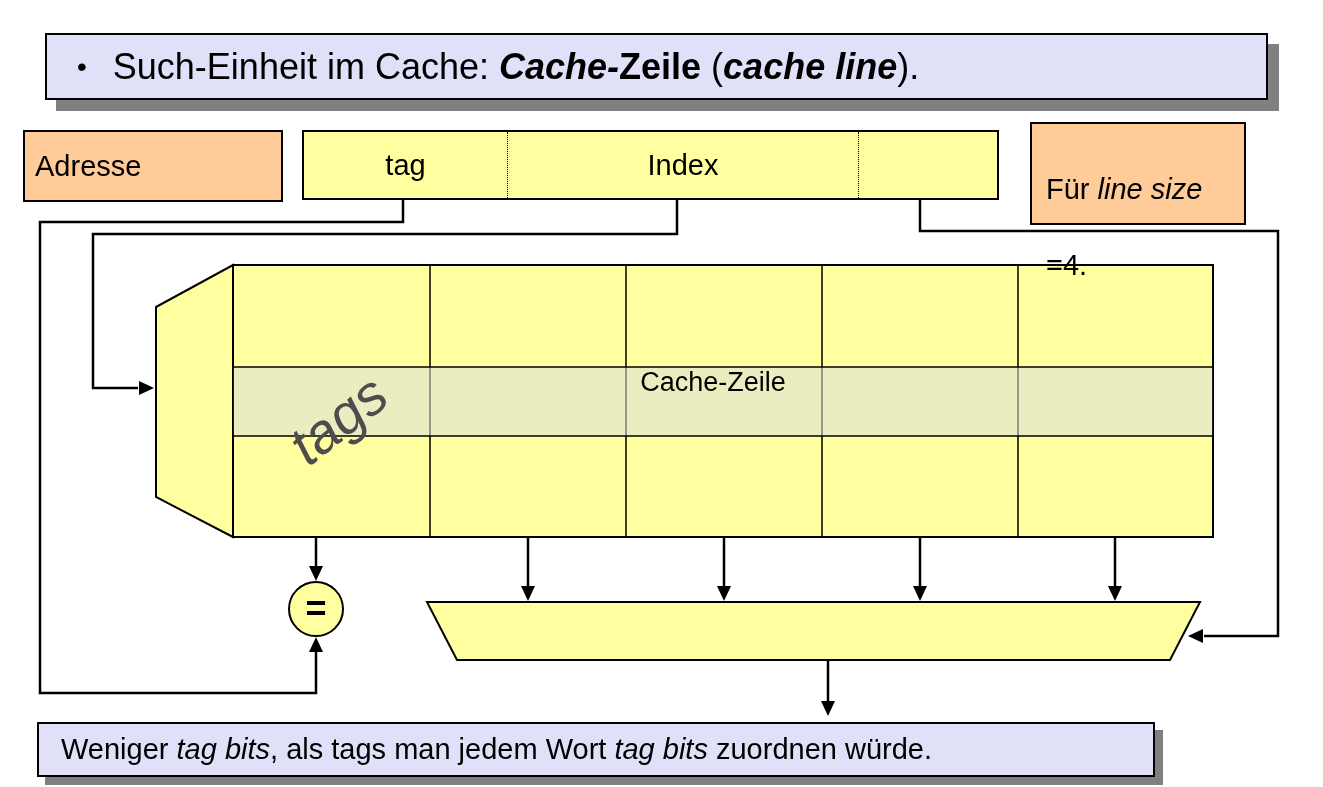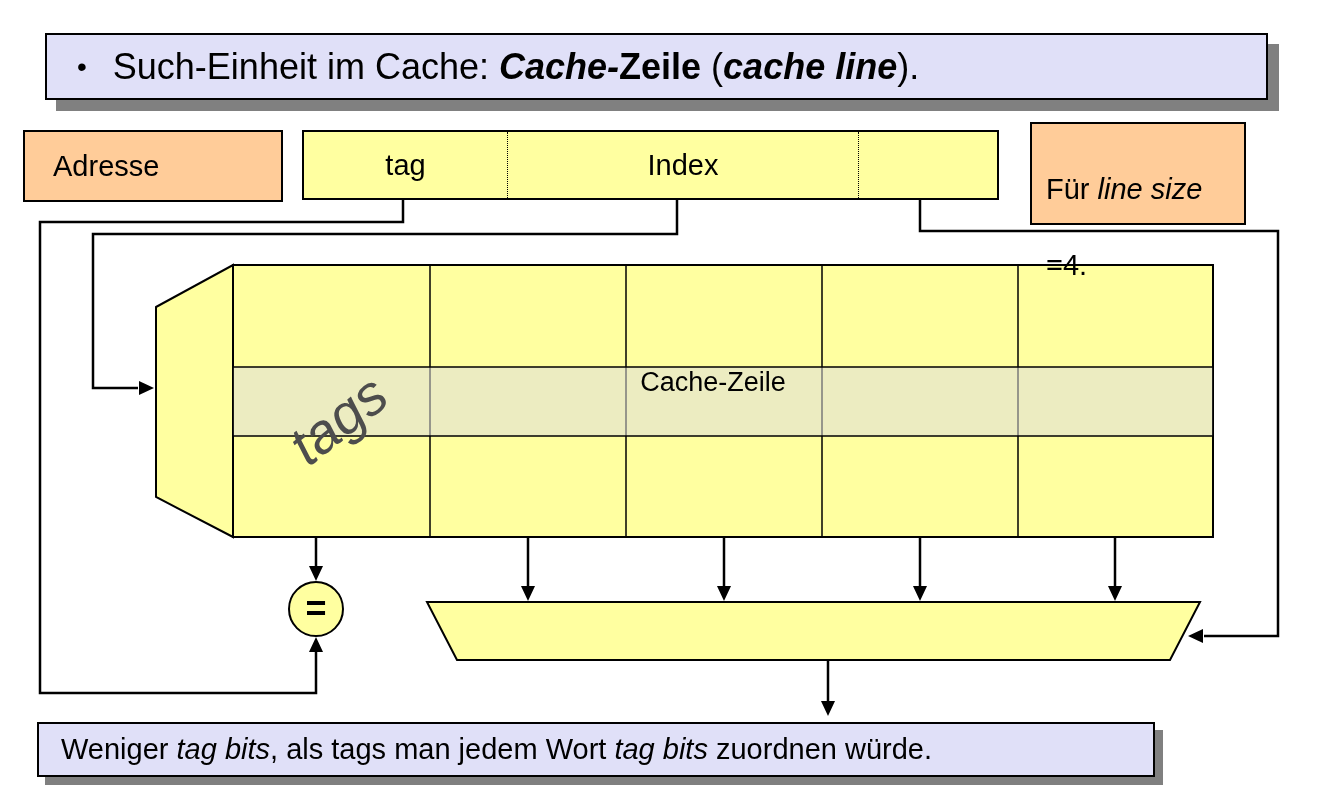--- a/index.html
+++ b/index.html
@@ -17,21 +17,21 @@
     display:flex; align-items:center; font-size:36px; white-space:pre;
   }
   .banner .bullet { margin-left:30px; margin-right:26px; font-size:28px; }
   .bi { font-weight:bold; font-style:italic; }
   .b  { font-weight:bold;text-align:right; }
   .i  { font-style:italic; }
 
   .addr-label {
     left:23px; top:130px; width:260px; height:72px;
     background:#ffcc99; border:2px solid #000;
-    display:flex; align-items:center; padding-left:28px; font-size:29px;
+    display:flex; align-items:center; padding-left:10px; font-size:29px;
   }
 
   .addr-field {
     left:302px; top:130px; width:697px; height:70px;
     background:#ffffa0; border:2px solid #000; display:flex;
   }
   .addr-field .cell {
     display:flex; align-items:center; justify-content:center;
     font-size:29px; height:100%; box-sizing:border-box;
   }

